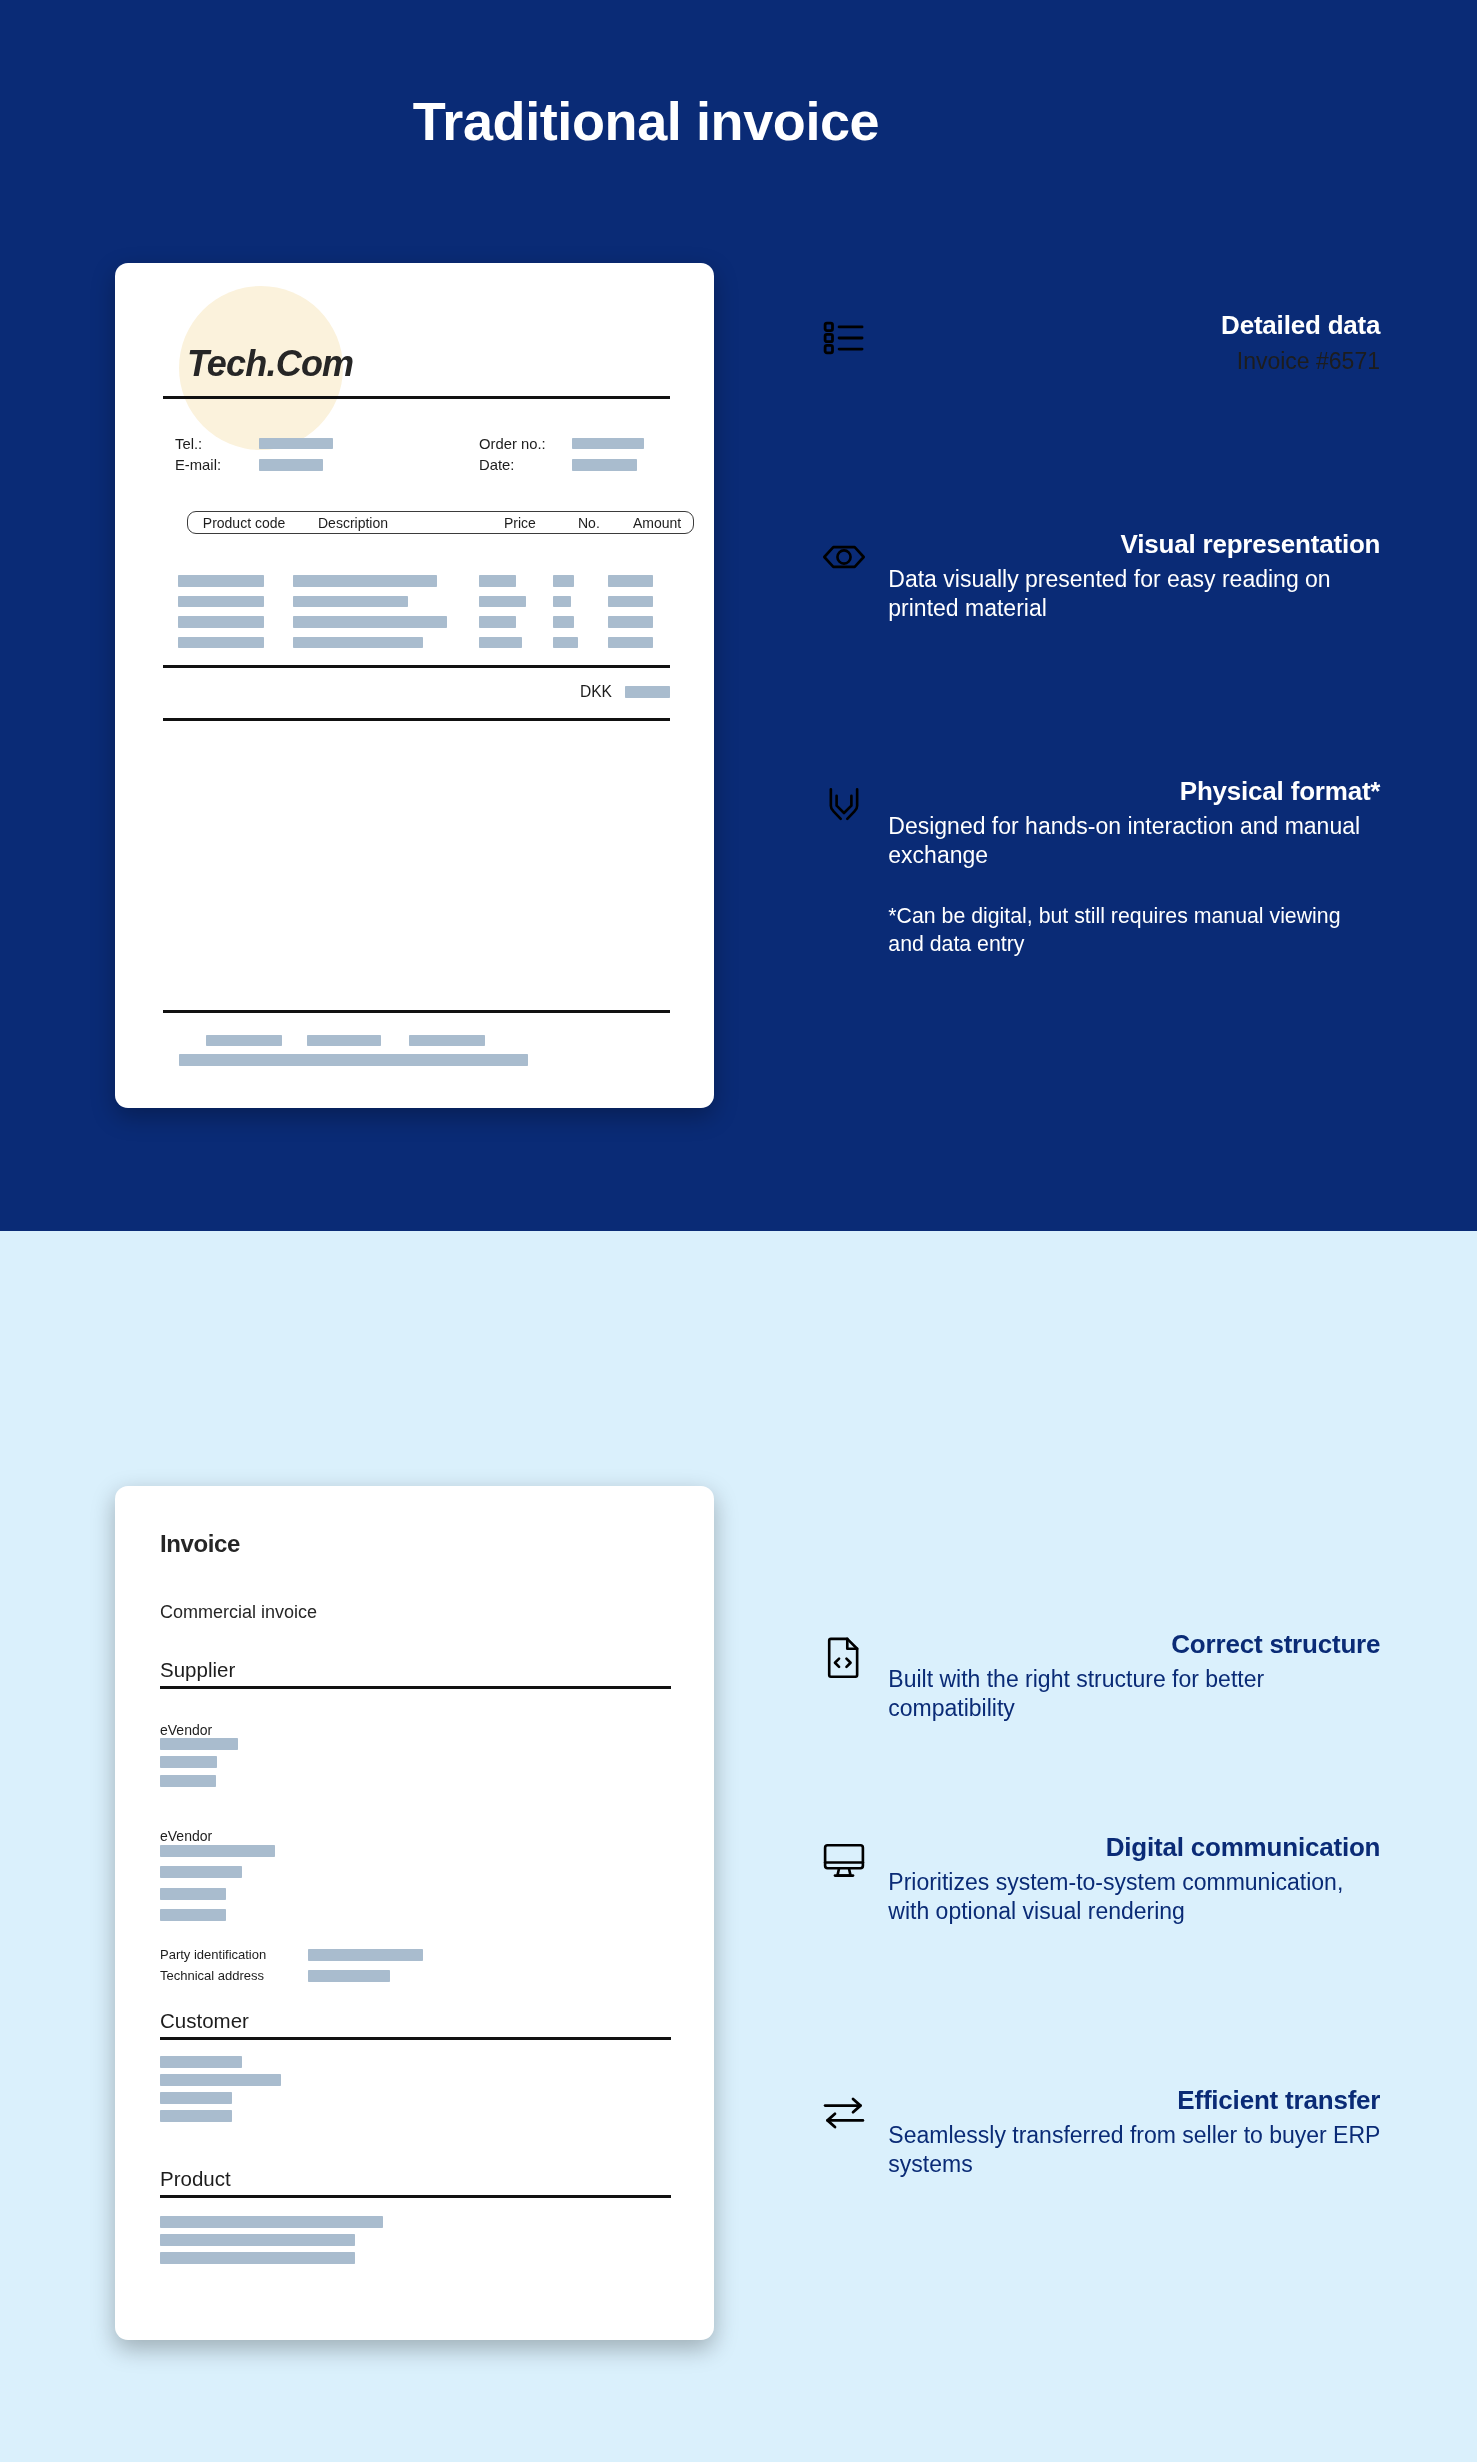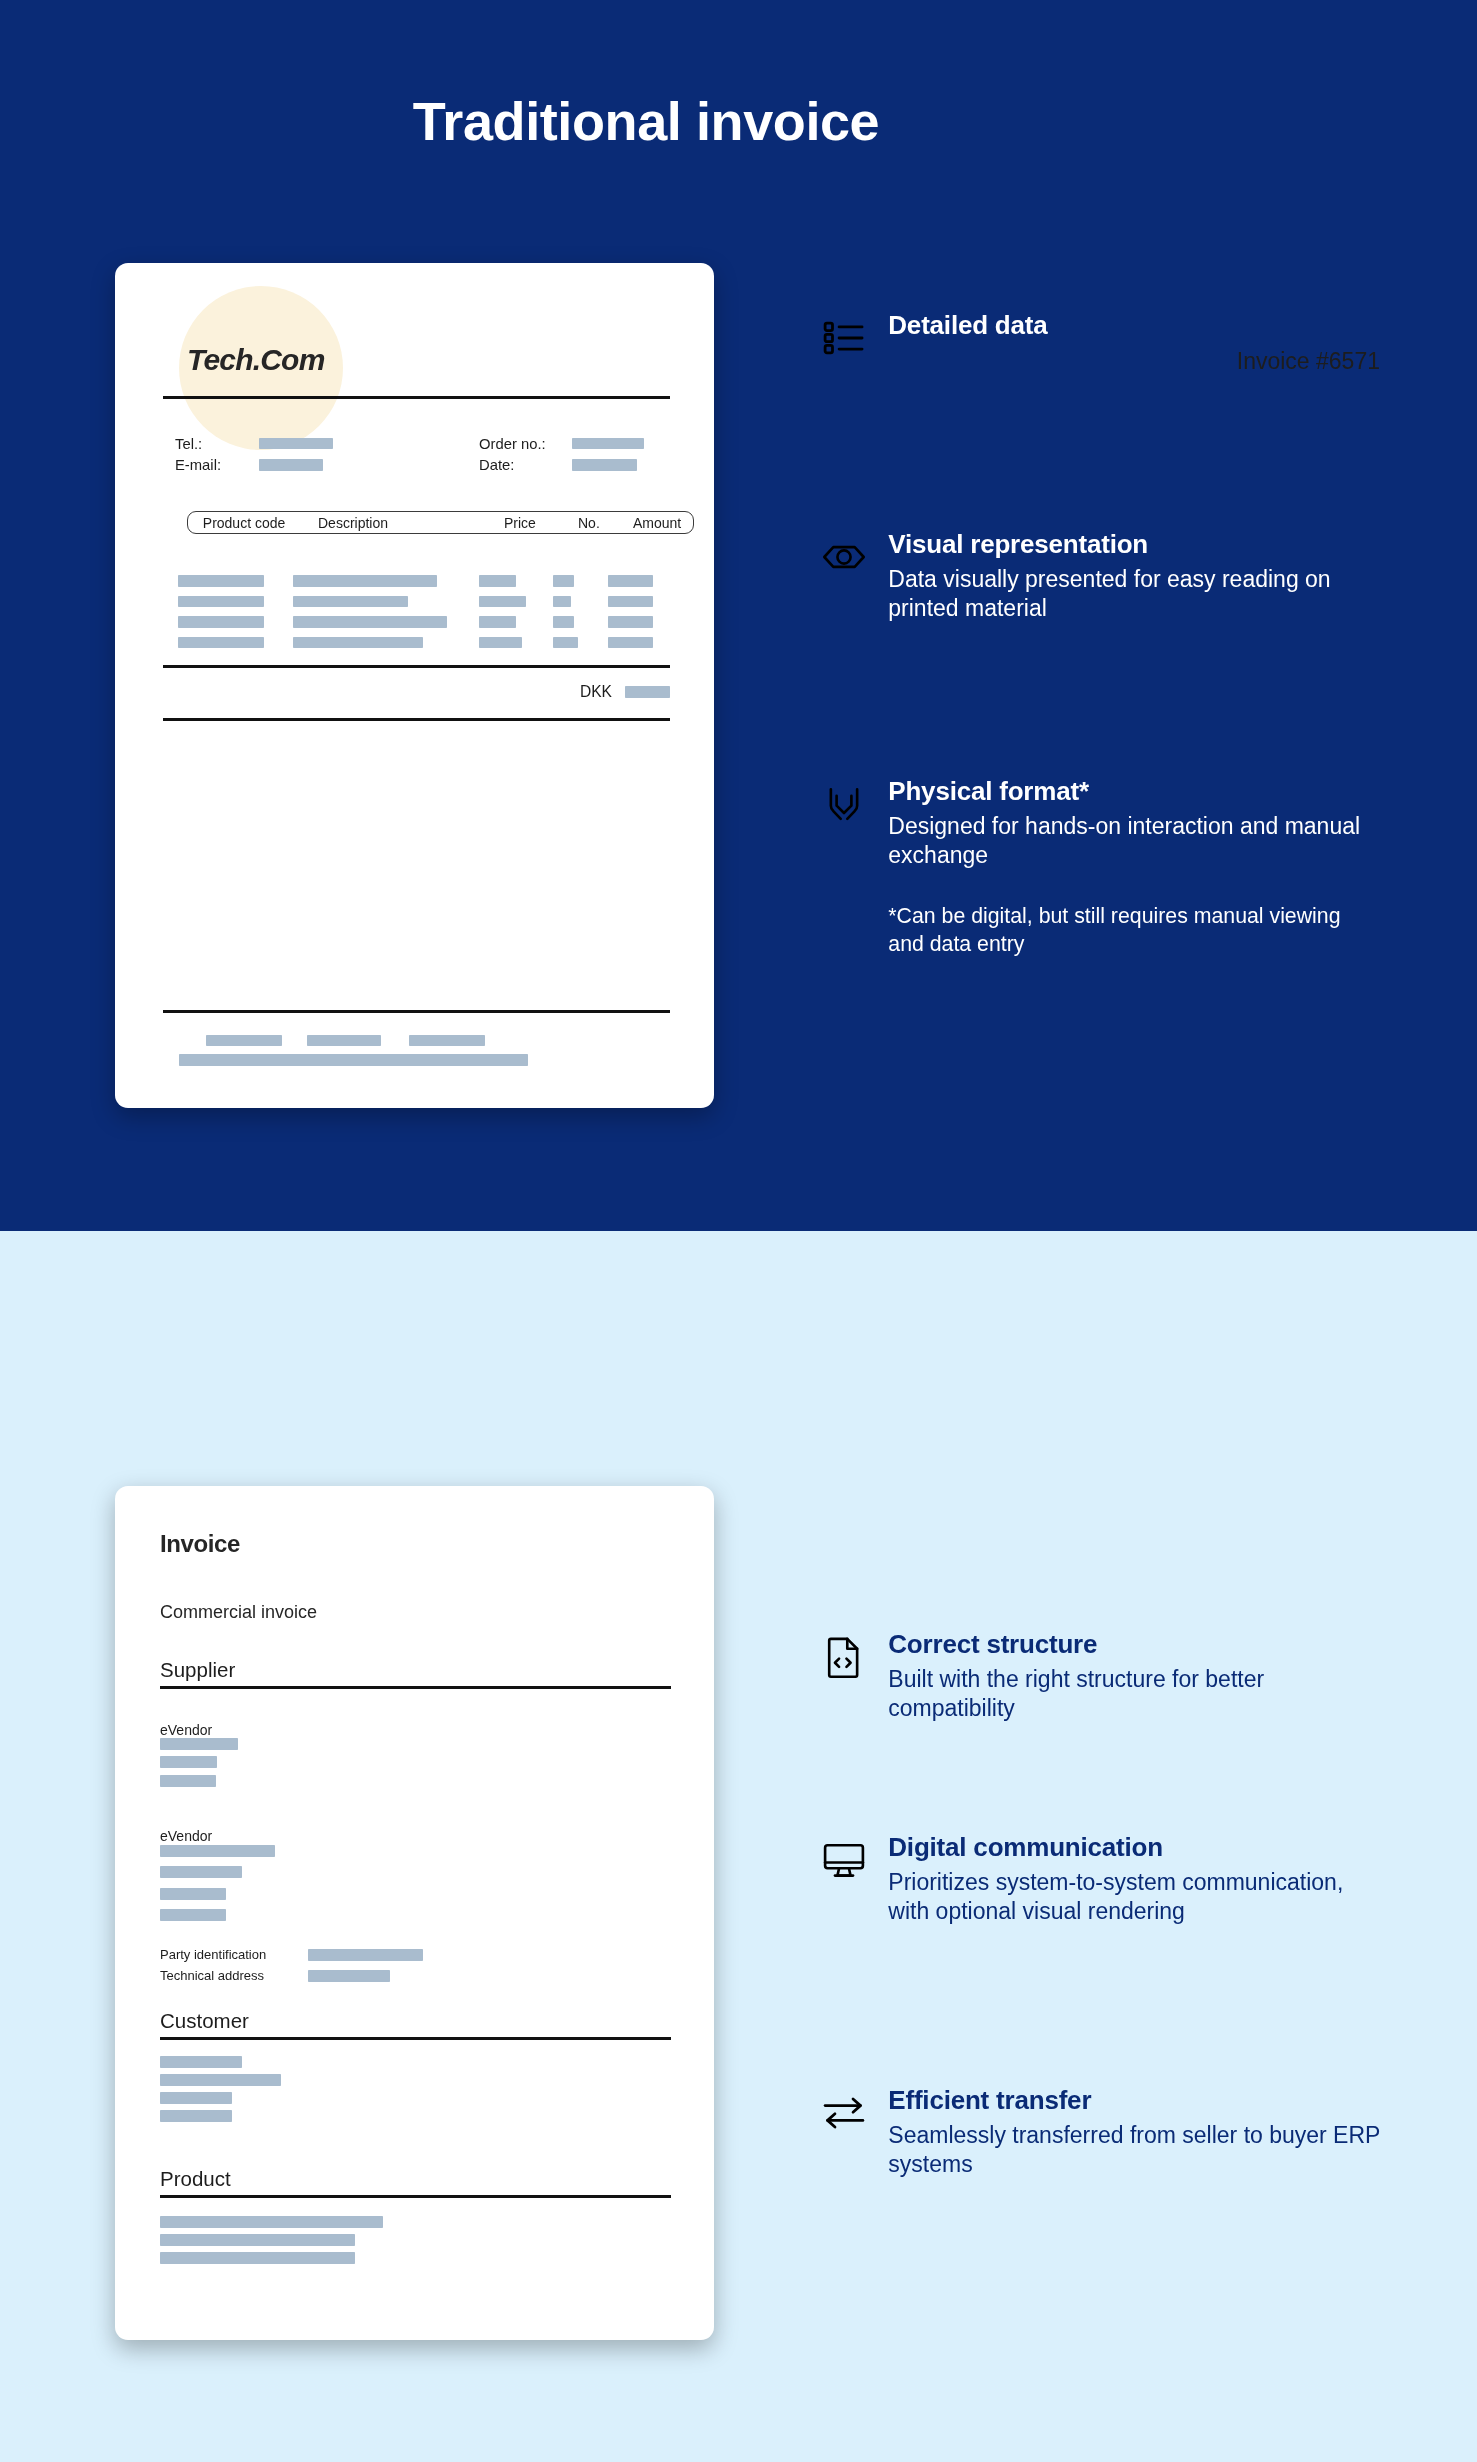--- a/index.html
+++ b/index.html
@@ -45,21 +45,21 @@
   .card-electronic  { left: 115px; top: 1486px; width: 599px; height: 854px; }
 
   
   .tc-sun {
     position: absolute; left: 179px; top: 286px;
     width: 164px; height: 164px; border-radius: 50%;
     background: #FBF2DC;
   }
   .tc-logo {
     position: absolute; left: 187px; top: 343px;
-    font-size: 30px; font-weight: 800; font-style: italic;
+    font-size: 36px; font-weight: 800; font-style: italic;
     color: #262626; letter-spacing: -0.8px;
   }
   .tc-invno {
     position: absolute; right: 0; top: 348px; width: 599px;
     padding-right: 97px; text-align: right;
     font-size: 23px; color: #1d1d1d;
   }
   .rule {
     position: absolute; background: #111111;
   }
@@ -117,21 +117,21 @@
   .ei-sec-rule { position: absolute; left: 160px; width: 511px; height: 2.5px; background: #111; }
   .ei-small { font-size: 14px; color: #1d1d1d; margin-top: 12px; }
   .ei-bar { position: absolute; background: #A9BCCE; height: 11.5px; border-radius: 0.8px; }
   .ei-kv { position: absolute; font-size: 13px; color: #1d1d1d; }
 
   
   .features { position: absolute; }
   .feat { position: absolute; display: flex; gap: 21.3px; }
   .feat-icon { width: 46px; min-width: 46px; padding-top: 4.9px; }
   .feat-body { width: 492px; }
-  .feat-h { font-size: 26px; font-weight: 700; margin-bottom: 4.9px; letter-spacing: -0.2px; }
+  .feat-h { font-size: 26px; font-weight: 700; margin-bottom: 4.9px; letter-spacing: -0.2px; text-align: right; }
   .feat-p { font-size: 23px; line-height: 1.26; font-weight: 400; }
   .feat-note { font-size: 21.3px; line-height: 1.3; }
 
   .on-dark .feat-h, .on-dark .feat-p, .on-dark .feat-note { color: #FFFFFF; }
   .on-light .feat-h, .on-light .feat-p { color: #0A2B76; }
 </style>
 </head>
 <body>
 
 <div class="page">

